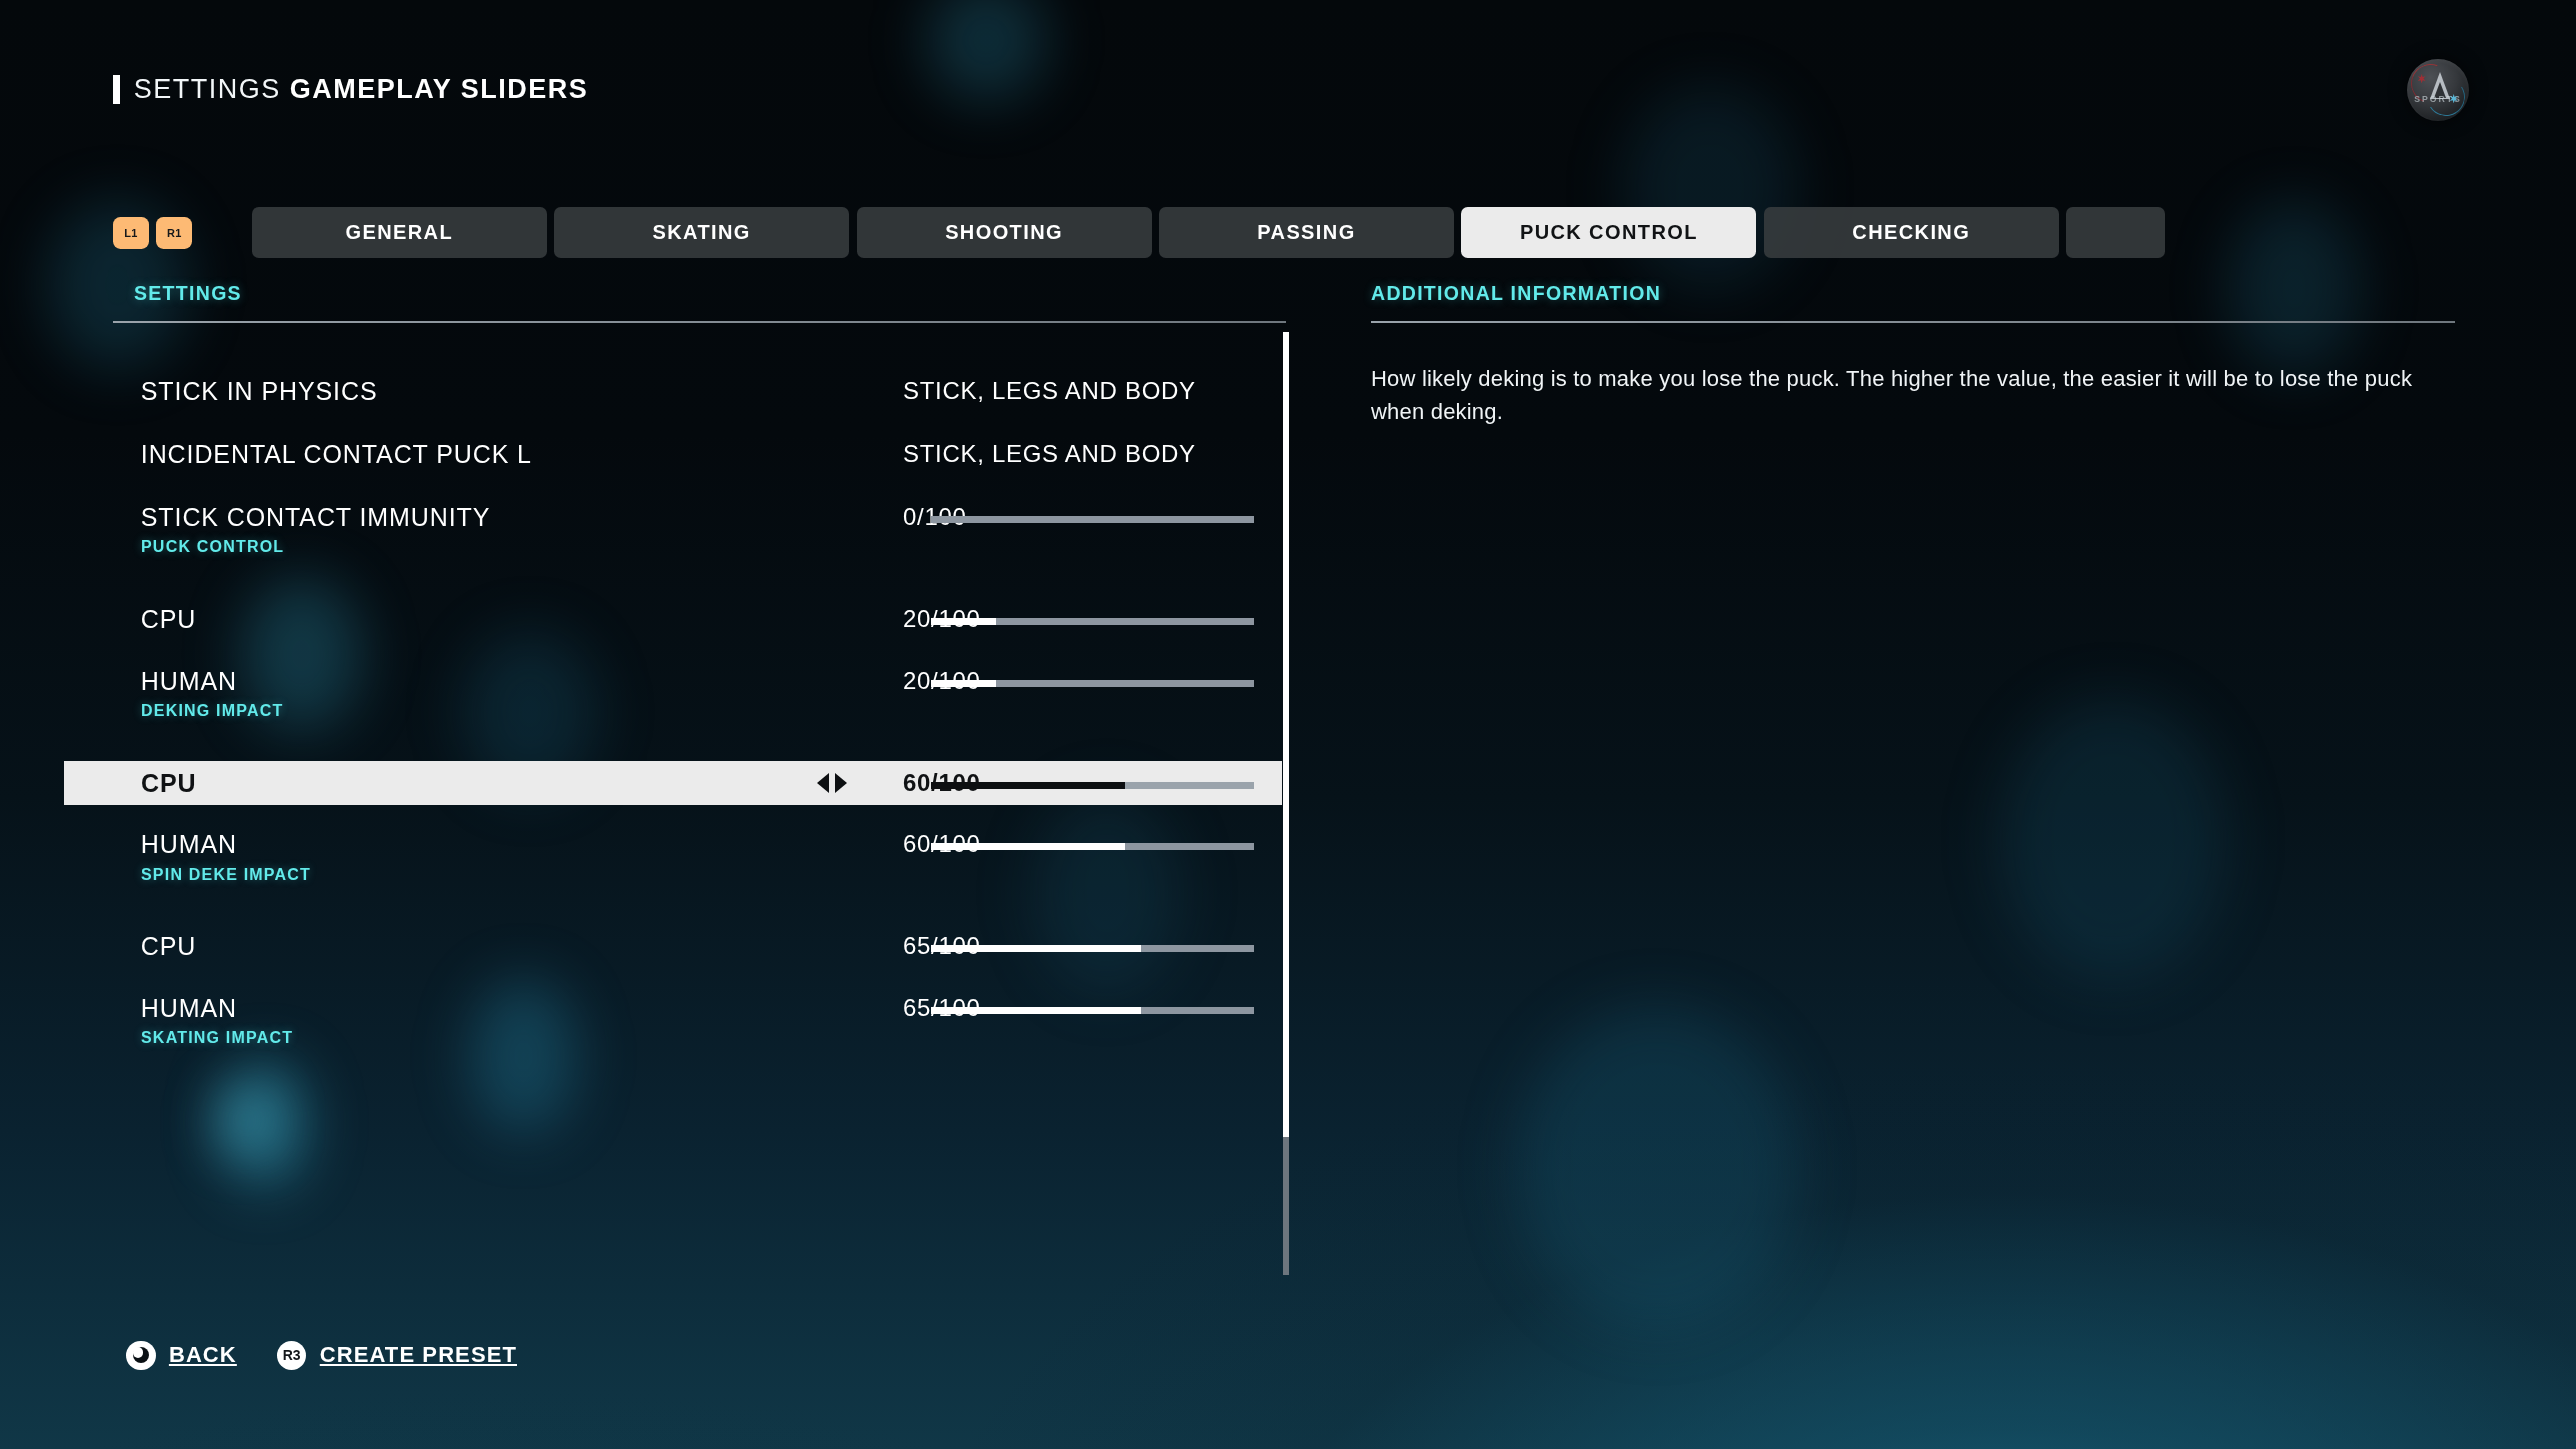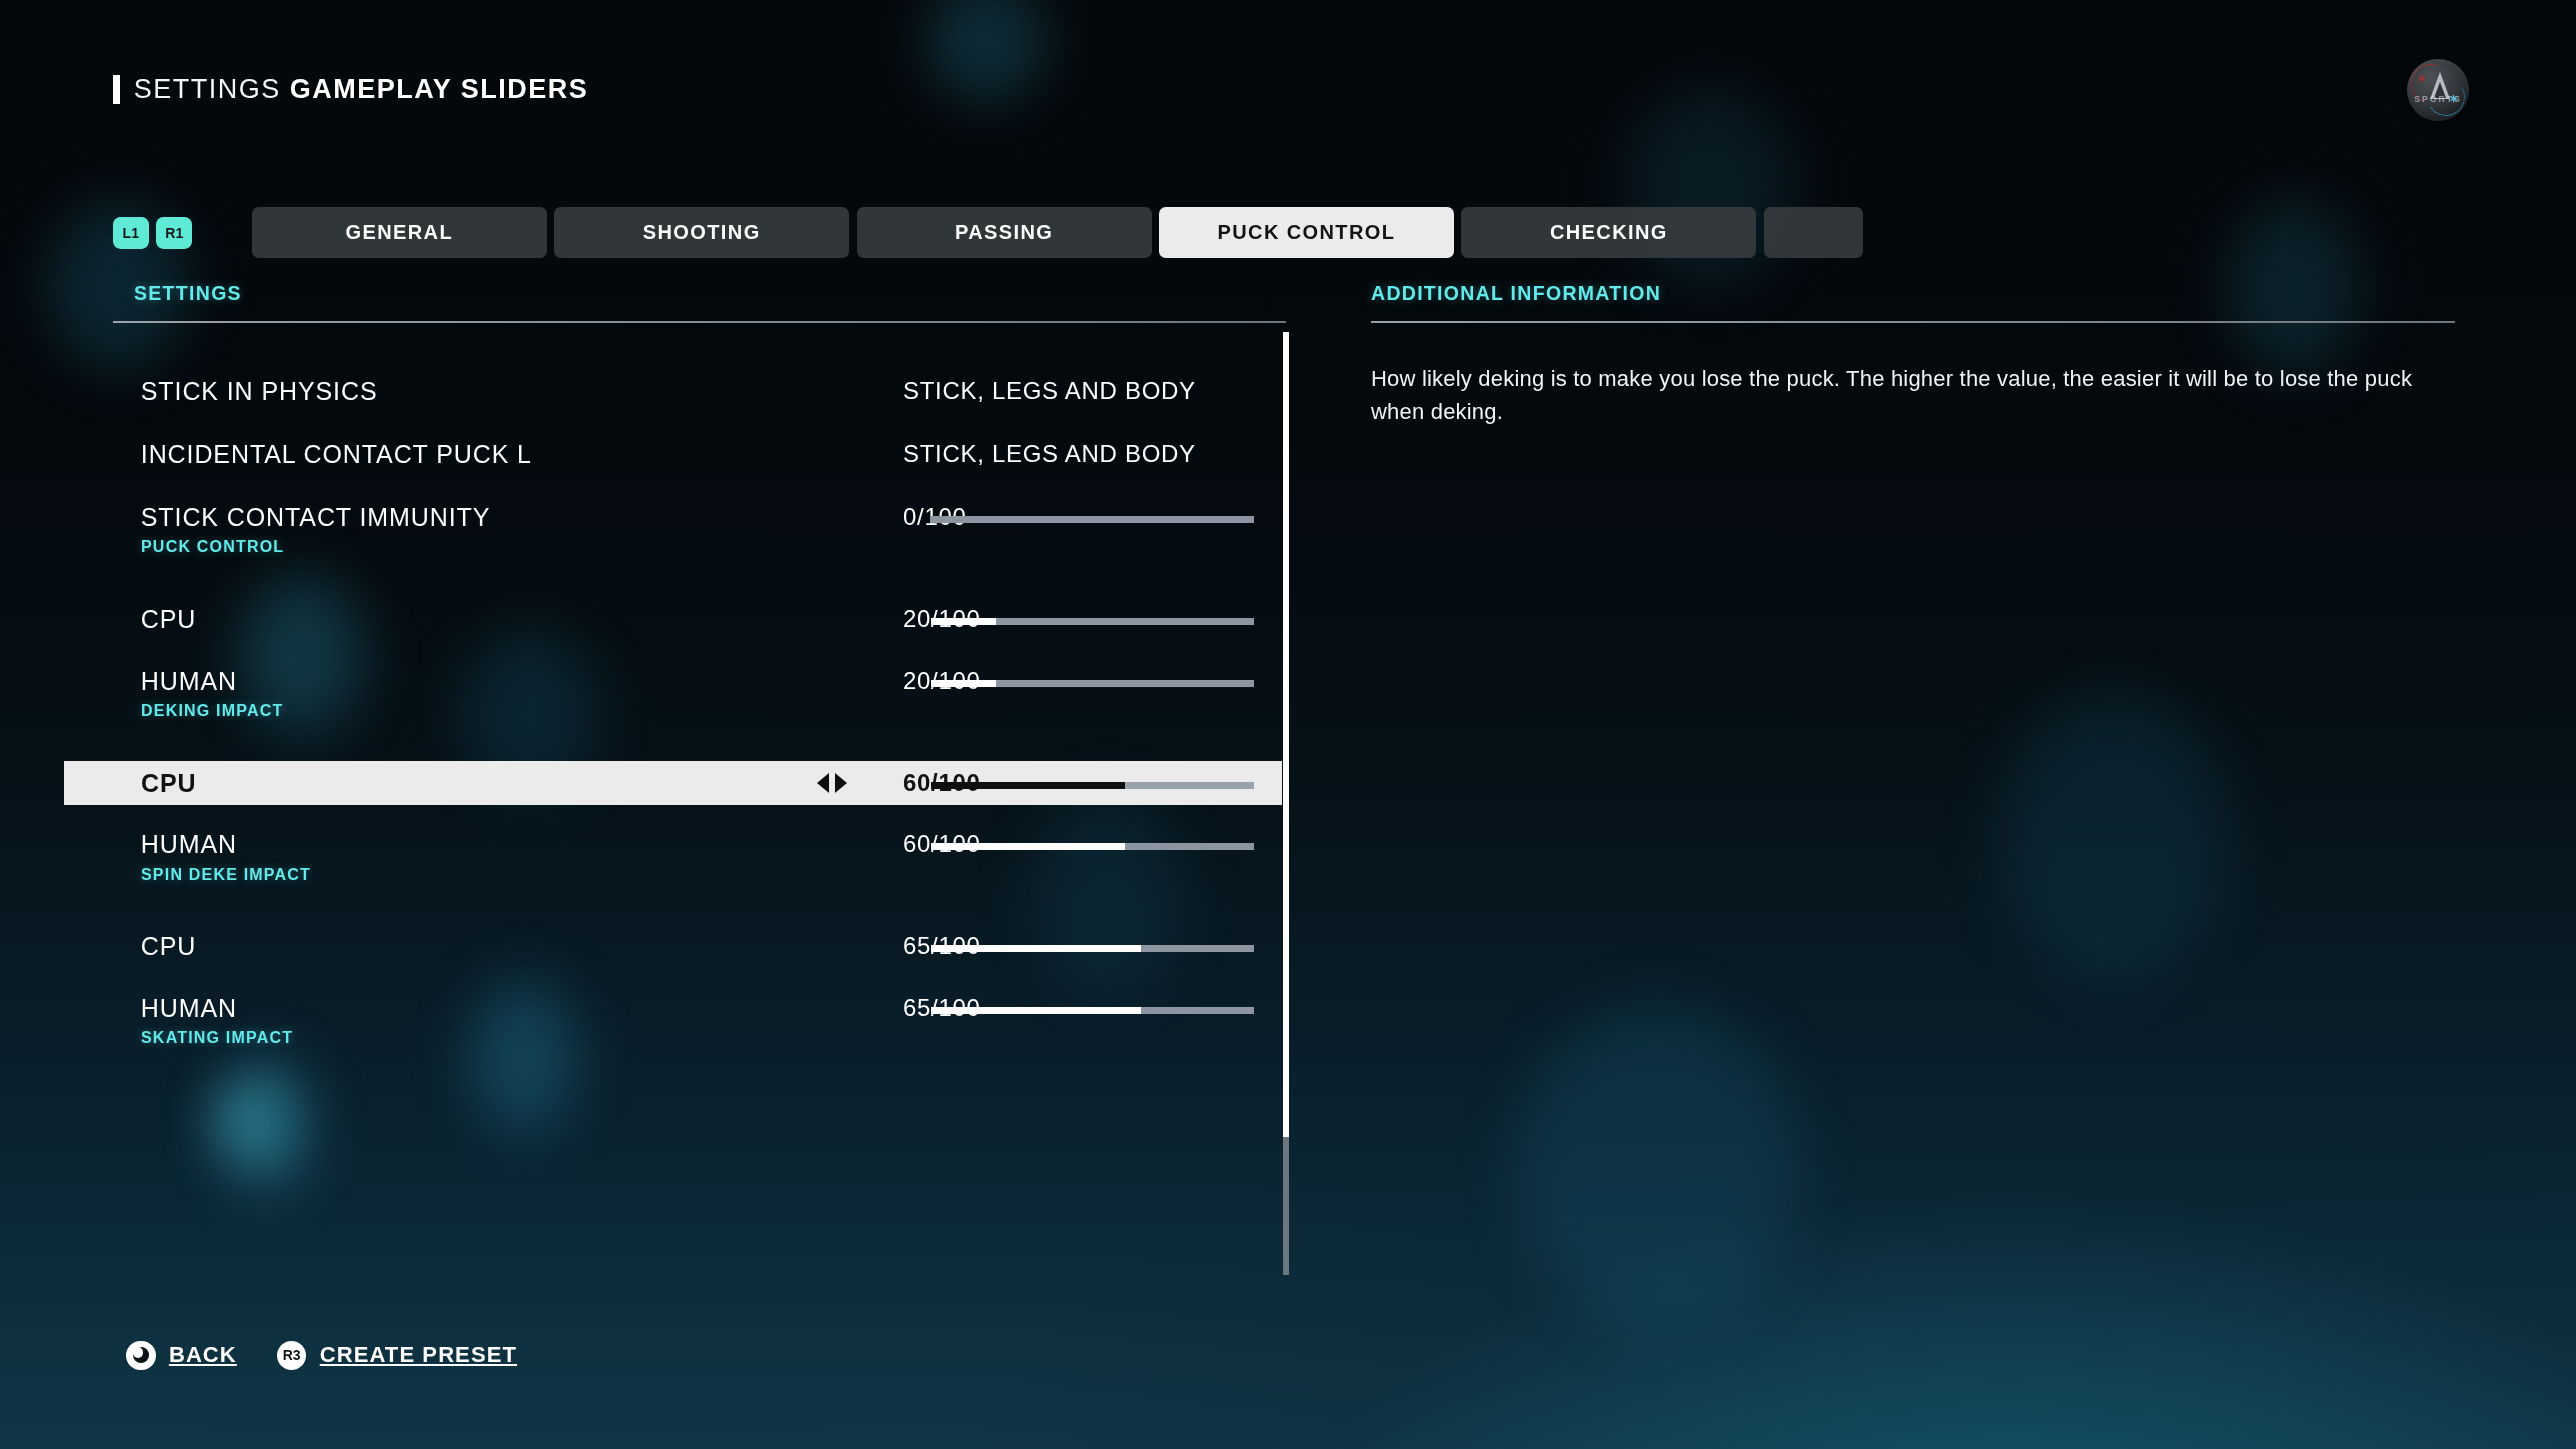--- a/index.html
+++ b/index.html
@@ -56,23 +56,23 @@
     font-size:8.7px; font-weight:700; letter-spacing:2px; color:rgba(205,214,220,0.62);
   }
   .ea-star { position:absolute; width:9.4px; height:9.4px; }
   .ea-star.r { left:10px; top:14.8px; color:#9e2f35; }
   .ea-star.b { left:42px; top:35px; color:#59b6d6; }
   .ea-star svg { width:100%; height:100%; display:block; }
 
   
   #tabbar { position:absolute; left:113px; top:207px; height:51px; display:flex; align-items:center; gap:7.4px; z-index:5; }
   .pad-key {
-    width:36px; height:32px; border-radius:7.4px; background:#5eead4;
+    width:36px; height:32px; border-radius:7.4px; background:#fdba74;
     display:flex; align-items:center; justify-content:center;
-    font-size:14px; font-weight:700; color:#16181a; letter-spacing:0.3px;
+    font-size:11px; font-weight:700; color:#16181a; letter-spacing:0.3px;
   }
   #tabs { display:flex; gap:7.4px; margin-left:16px;padding-left:36px; }
   .tab {
     height:51px; min-width:295px; padding:0 20px; border-radius:6.7px;
     background:rgba(56,60,63,0.88);
     display:flex; align-items:center; justify-content:center;
     font-size:20px; font-weight:700; letter-spacing:1.4px; color:#ffffff;
     white-space:nowrap;
   }
   .tab.active { background:#ebebeb; color:#111315; }
@@ -189,20 +189,21 @@
         </svg>
       </span>
   </div>
 </div>
 
 <div id="tabbar">
   <div class="pad-key">L1</div>
   <div class="pad-key">R1</div>
   <div id="tabs">
       <div class="tab">GENERAL</div>
+      <div class="tab">SKATING</div>
       <div class="tab">SHOOTING</div>
       <div class="tab">PASSING</div>
       <div class="tab active">PUCK CONTROL</div>
       <div class="tab">CHECKING</div>
       <div class="tab stub"></div>
     </div>
 </div>
 
 <div id="col-heads">
   <div class="col-head" id="head-left">SETTINGS</div>

